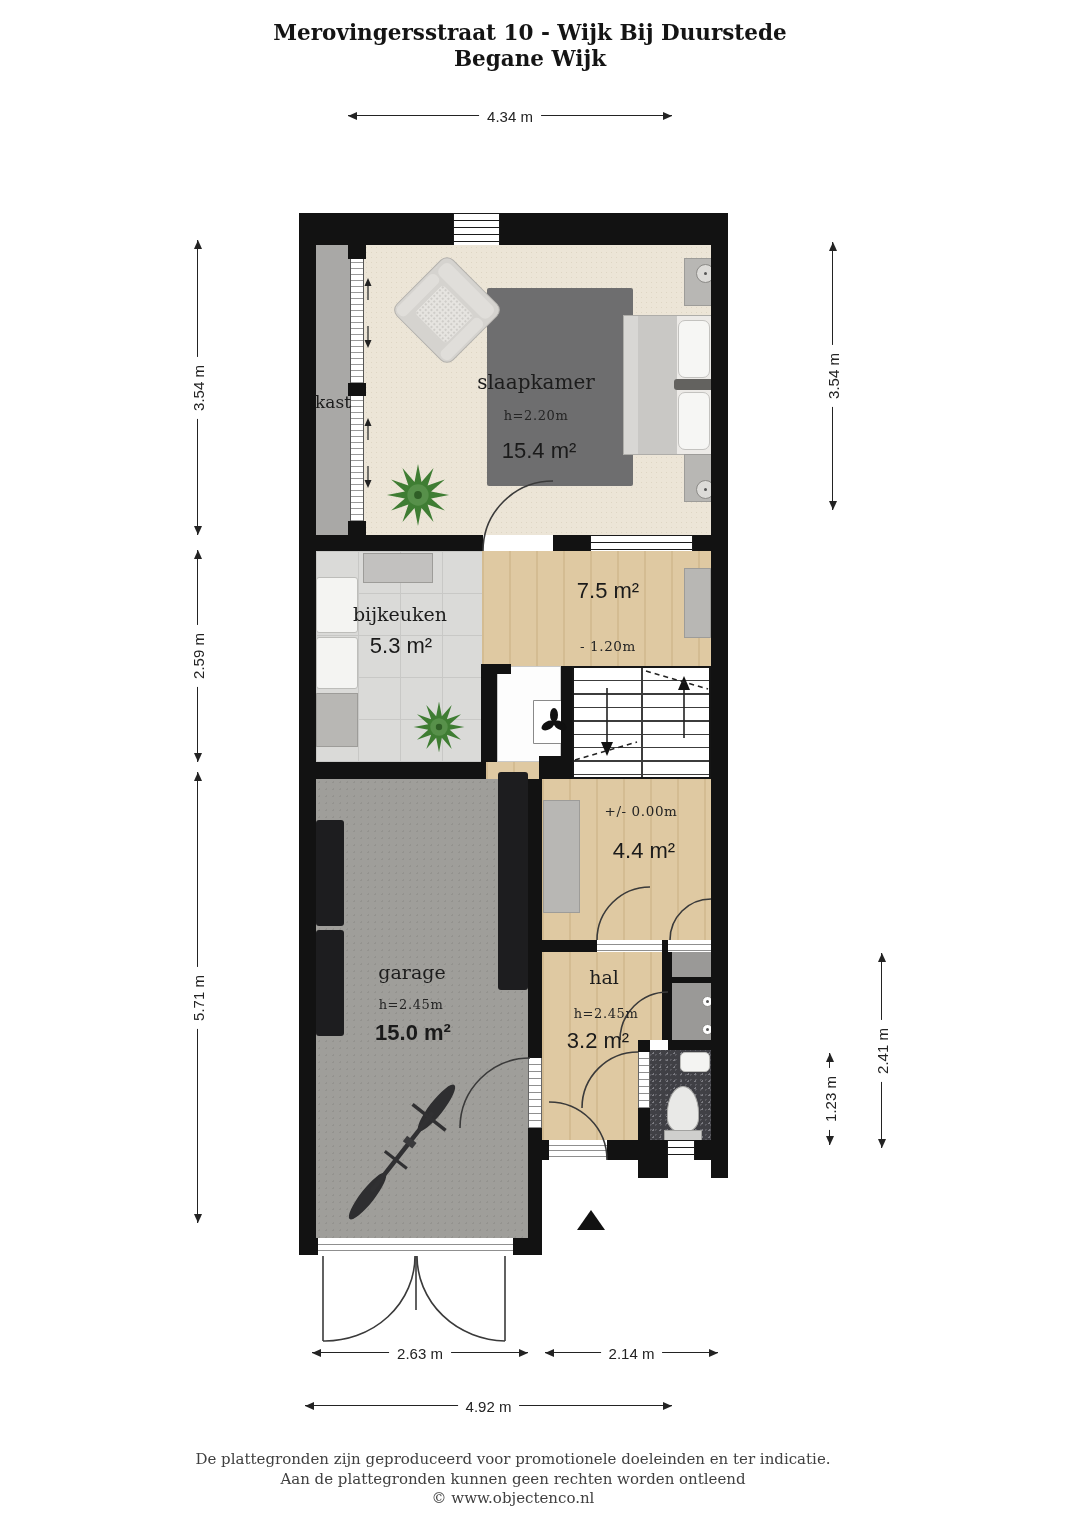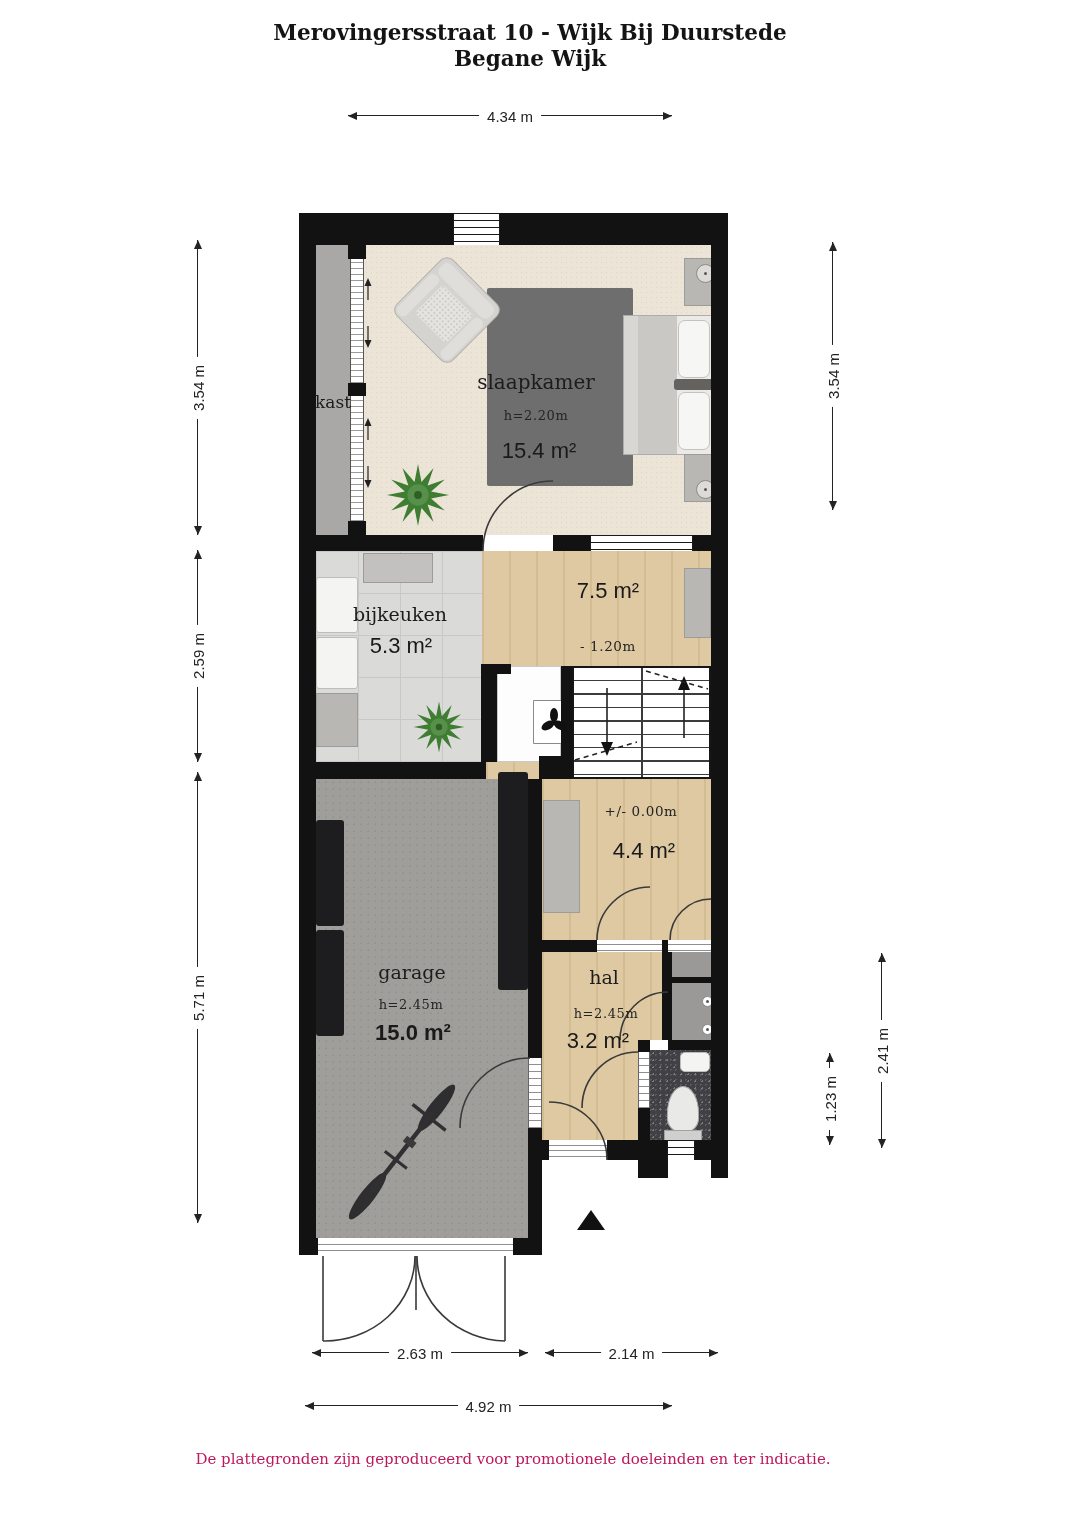--- a/index.html
+++ b/index.html
@@ -4,21 +4,21 @@
 <style>
   html,body{margin:0;padding:0;background:#fff;}
   .page{position:relative;width:1080px;height:1527px;background:#ffffff;overflow:hidden;
         font-family:"Liberation Sans",sans-serif;color:#1e1e1e;}
   
   .title{position:absolute;left:150px;top:20px;width:760px;text-align:center;
          font-family:"DejaVu Serif","Liberation Serif",serif;font-weight:bold;
          font-size:21.5px;line-height:26px;color:#141414;}
   .footer{position:absolute;left:133px;top:1450px;width:760px;text-align:center;
           font-family:"DejaVu Serif","Liberation Serif",serif;font-size:15px;
-          line-height:19.5px;color:#be185d;}
+          line-height:19.5px;color:#404040;}
   .lbl{position:absolute;transform:translateX(-50%);white-space:nowrap;z-index:7;}
   .room-name{font-family:"DejaVu Serif","Liberation Serif",serif;font-size:19px;color:#1c1c1c;}
   .room-name.big{font-size:20px;}
   .room-name.small{font-size:17px;}
   .hgt{font-family:"DejaVu Serif","Liberation Serif",serif;font-size:13px;letter-spacing:.6px;color:#242424;}
   .lvl{font-family:"DejaVu Serif","Liberation Serif",serif;font-size:13.5px;letter-spacing:.6px;color:#242424;}
   .area{font-family:"Liberation Sans",sans-serif;font-size:22px;color:#1a1a1a;}
   
   .wall{position:absolute;background:#121212;z-index:3;}
   .floor{position:absolute;z-index:1;}
@@ -278,15 +278,17 @@
       <ellipse cx="402" cy="1208" rx="7" ry="29" fill="#2e2e30" stroke="none"></ellipse>
       <line x1="402" y1="1102" x2="402" y2="1202" stroke-width="4.5"></line>
       <line x1="381" y1="1108" x2="423" y2="1108" stroke-width="3.5"></line>
       <line x1="388" y1="1162" x2="416" y2="1162" stroke-width="3"></line>
       <rect x="396" y="1136" width="12" height="7" stroke="none"></rect>
     </g>
   </svg>
 
   <div class="footer">
     <div>De plattegronden zijn geproduceerd voor promotionele doeleinden en ter indicatie.</div>
+    <div>Aan de plattegronden kunnen geen rechten worden ontleend</div>
+    <div>© www.objectenco.nl</div>
   </div>
 
 </div>
 
 </body></html>

